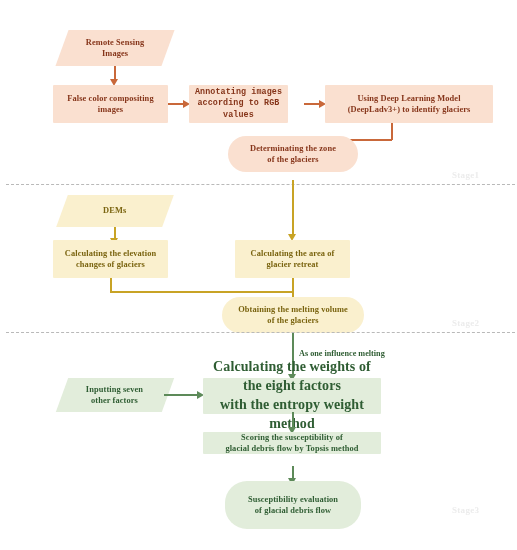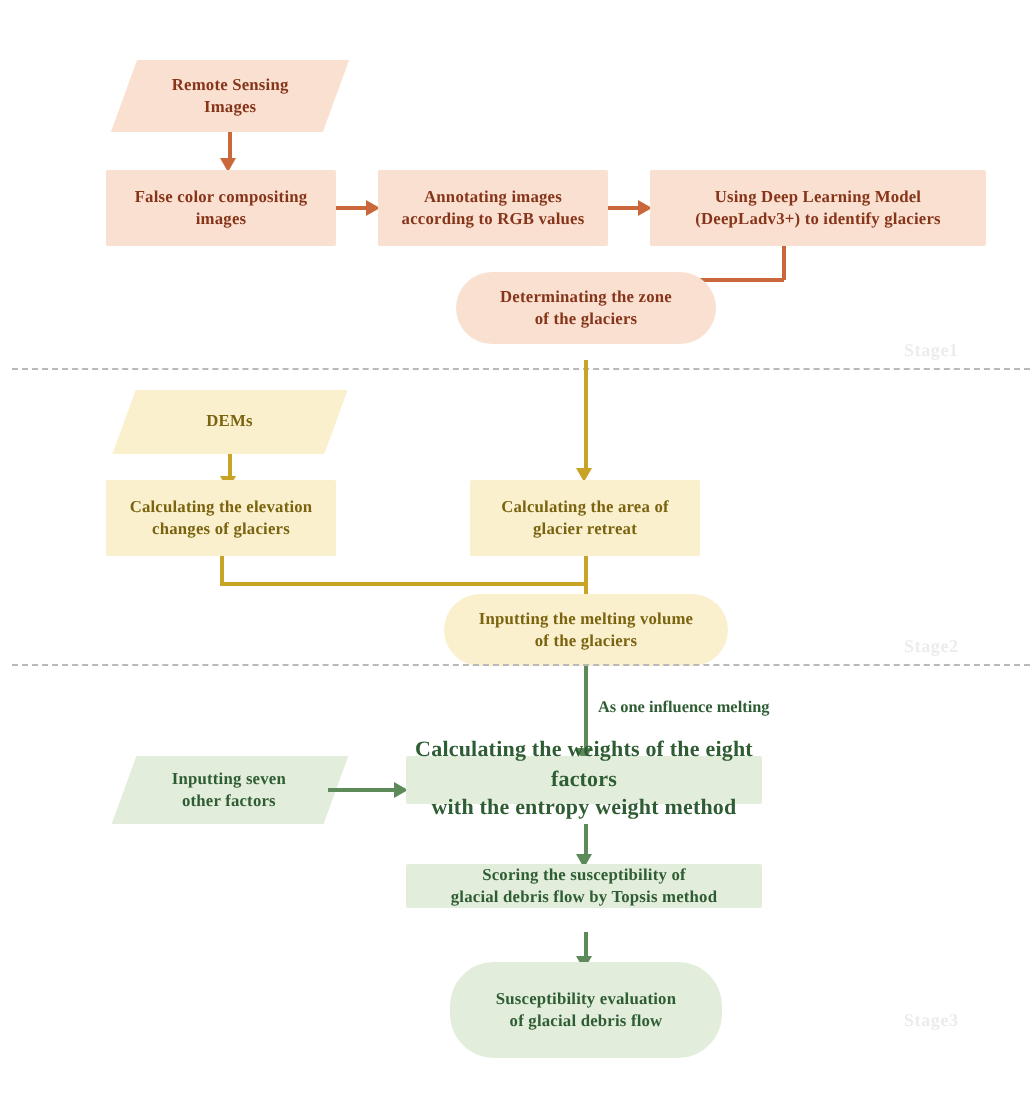--- a/index.html
+++ b/index.html
@@ -89,21 +89,21 @@
   <div class="ar ar-d ad1" style="left:110.3px;top:79px;"></div>
 
   <div class="node rect s1" style="left:53px;top:85px;width:115px;height:38px;font-size:8.4px;">
     <span>False color compositing
 images</span>
   </div>
 
   <div class="ln h1" style="left:168px;top:103.2px;width:15px;"></div>
   <div class="ar ar-r ar1" style="left:183px;top:99.5px;"></div>
 
-  <div class="node rect s1" style="left:189px;top:85px;width:115px;height:38px;font-size:8.4px;">
+  <div class="node rect s1" style="left:189px;top:85px;width:99px;height:38px;font-size:8.4px;font-family:Liberation Mono, monospace;">
     <span>Annotating images
 according to RGB values</span>
   </div>
 
   <div class="ln h1" style="left:304px;top:103.2px;width:15px;"></div>
   <div class="ar ar-r ar1" style="left:319px;top:99.5px;"></div>
 
   <div class="node rect s1" style="left:325px;top:85px;width:168px;height:38px;font-size:8.4px;">
     <span>Using Deep Learning Model
 (DeepLadv3+)  to identify glaciers</span>
@@ -142,41 +142,41 @@
 glacier retreat</span>
   </div>
 
   <div class="ln v2" style="left:110px;top:278px;height:14px;"></div>
   <div class="ln h2" style="left:110px;top:291px;width:183px;"></div>
   <div class="ln v2" style="left:292px;top:278px;height:14px;"></div>
   <div class="ln v2" style="left:292px;top:291px;height:8px;"></div>
   <div class="ar ar-d ad2" style="left:288.3px;top:298px;"></div>
 
   <div class="node pill s2" style="left:222px;top:297px;width:142px;height:36px;font-size:8.4px;">
-    <span>Inputting the melting volume
+    <span>Obtaining the melting volume
 of the glaciers</span>
   </div>
 
   <div class="stage-label" style="left:452px;top:318px;">Stage2</div>
   <div class="divider" style="top:332px;"></div>
 
   <div class="ln v3" style="left:292px;top:333px;height:42px;"></div>
   <div class="ar ar-d ad3" style="left:288.3px;top:374px;"></div>
 
   <div class="note" style="left:299px;top:349px;">As one influence melting</div>
 
   <div class="node para s3" style="left:62px;top:378px;width:106px;height:34px;font-size:8.4px;">
     <span>Inputting seven
 other factors</span>
   </div>
 
   <div class="ln h3" style="left:164px;top:394.2px;width:34px;"></div>
   <div class="ar ar-r ar3" style="left:197px;top:390.5px;"></div>
 
-  <div class="node rect s3" style="left:203px;top:378px;width:178px;height:24px;font-size:11px;">
+  <div class="node rect s3" style="left:203px;top:378px;width:178px;height:36px;font-size:14px;">
     <span>Calculating the weights of the eight factors
 with the entropy weight method</span>
   </div>
 
   <div class="ln v3" style="left:292px;top:412px;height:16px;"></div>
   <div class="ar ar-d ad3" style="left:288.3px;top:427px;"></div>
 
   <div class="node rect s3" style="left:203px;top:432px;width:178px;height:22px;font-size:8.4px;">
     <span>Scoring the susceptibility of
 glacial debris flow by Topsis method</span>

